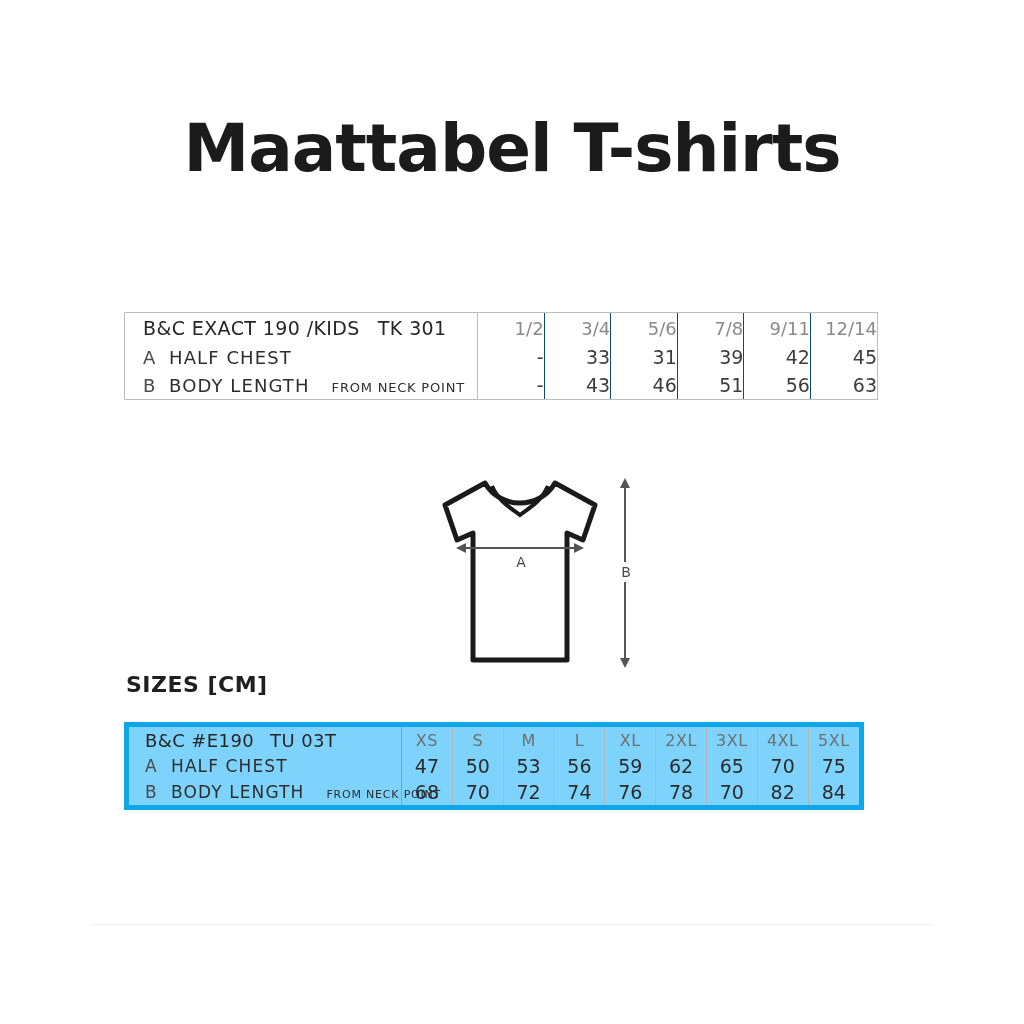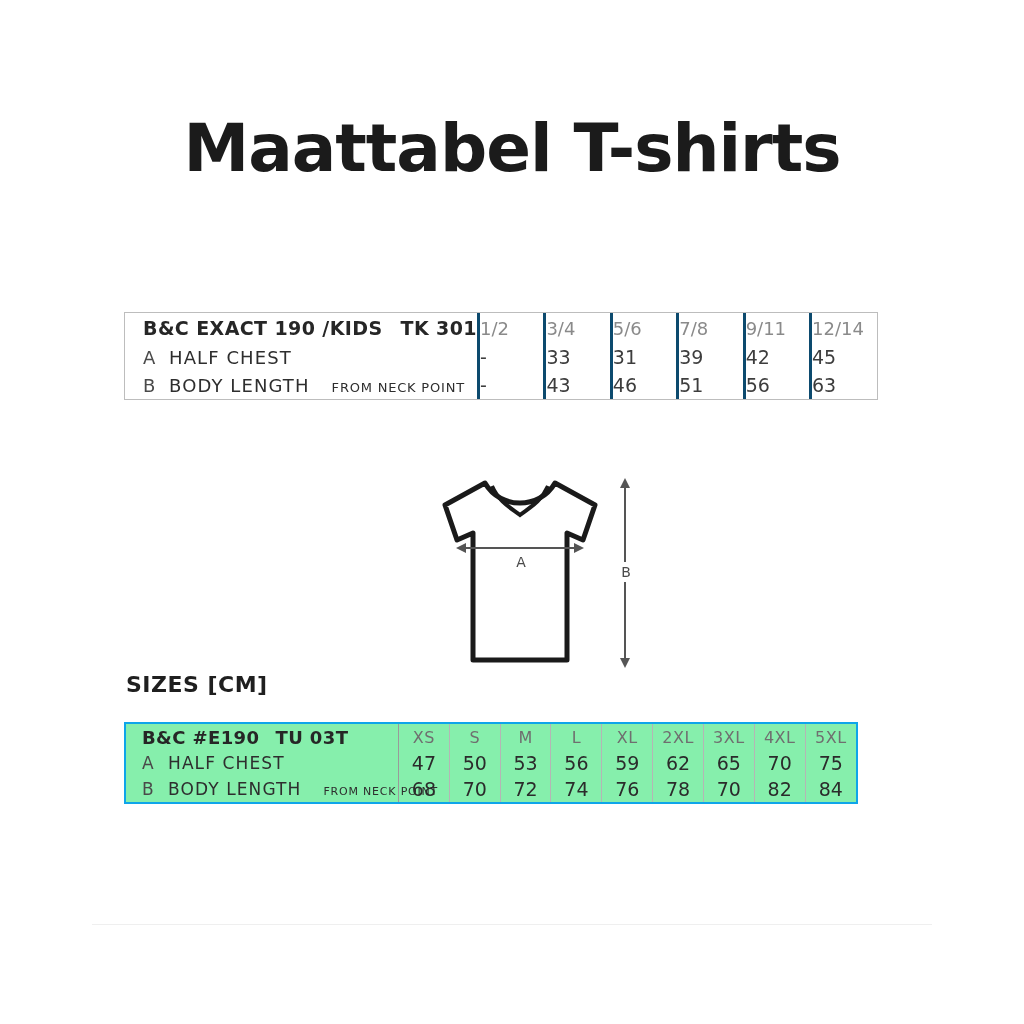--- a/index.html
+++ b/index.html
@@ -47,38 +47,38 @@
   table.sizes td {
     padding: 0;
     vertical-align: middle;
     color: #3a3a3a;
   }
   .kids-table-wrap td.label-cell {
     width: 352px;
     border-right: 1px solid #bdbdbd;
   }
   .kids-table-wrap td.val {
-    border-left: 3px solid #0c4a6e;
-    text-align: left;
+    border-left: 1px solid #0c4a6e;
+    text-align: right;
     font-size: 19px;
     height: 28px;
     font-family: "DejaVu Sans", sans-serif;
     color: #3d3d3d;
   }
   .kids-table-wrap td.val.hdr {
     color: #8a8a8a;
     font-size: 18px;
   }
   .kids-table-wrap tr.row-head td.label-cell {
     height: 30px;
   }
 
   .lbl-title {
     font-size: 19px;
-    font-weight: bold;
+    font-weight: normal;
     letter-spacing: 0.4px;
     padding-left: 18px;
     color: #262626;
     font-family: "DejaVu Sans", sans-serif;
   }
   .lbl-row {
     padding-left: 18px;
     font-size: 18px;
     letter-spacing: 1.1px;
     color: #2e2e2e;
@@ -117,22 +117,22 @@
     color: #1f1f1f;
     font-family: "DejaVu Sans", sans-serif;
   }
 
   
   .adult-table-wrap {
     position: absolute;
     left: 124px;
     top: 722px;
     width: 730px;
-    border: 2px solid #0ea5e9;
-    background: #86efac;
+    border: 5px solid #0ea5e9;
+    background: #7dd3fc;
   }
   .adult-table-wrap td.label-cell {
     width: 272px;
     border-right: 1px solid #9a9a9a;
   }
   .adult-table-wrap td.val {
     border-left: 1px solid #b5b5b5;
     text-align: center;
     font-size: 19px;
     height: 26px;

